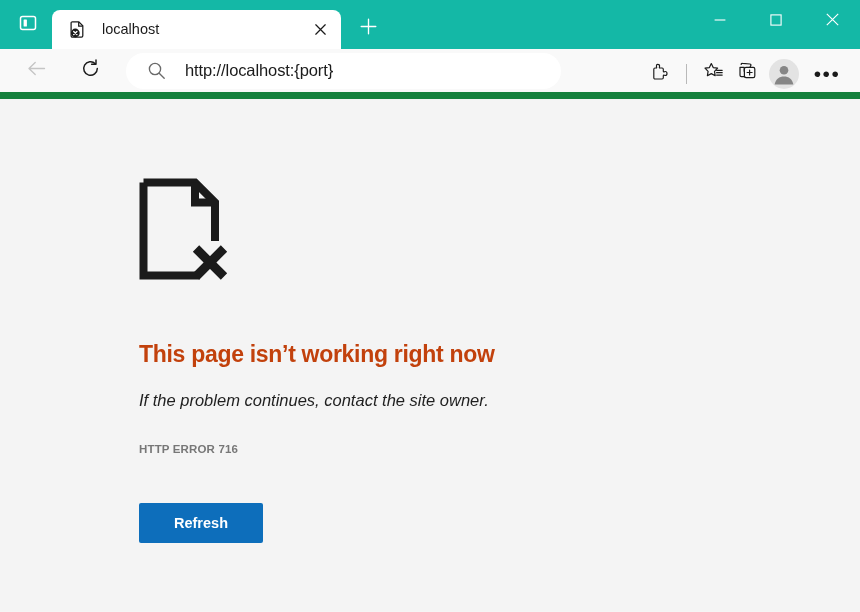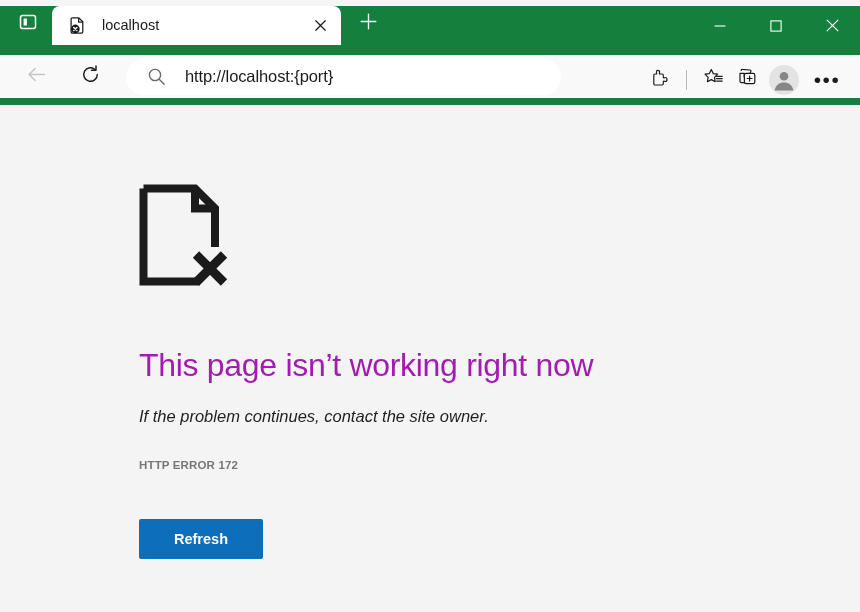--- a/index.html
+++ b/index.html
@@ -12,23 +12,23 @@
     overflow: hidden;
     font-family: "Liberation Sans", sans-serif;
     background: #f5f5f5;
     -webkit-font-smoothing: antialiased;
   }
 
   
   .titlebar {
     position: relative;
     height: 49px;
-    background: #15803d;
-    display: flex;
-    margin-top: 6px;
+    background: #14b8a6;
+    display: flex;
+    align-items: flex-end;
   }
   .tab-actions-btn {
     width: 40px;
     height: 36px;
     margin: 0 4px 6px 8px;
     display: flex;
     align-items: center;
     justify-content: center;
     border-radius: 5px;
     flex: none;
@@ -195,23 +195,23 @@
     box-sizing: border-box;
     padding: 79px 0 0 139px;
   }
   .err-icon {
     width: 90px;
     height: 106px;
     display: block;
   }
   .err-title {
     margin: 58px 0 0 0;
-    font-size: 32px;
-    font-weight: normal;
-    color: #a21caf;
+    font-size: 23px;
+    font-weight: bold;
+    color: #c2410c;
     letter-spacing: -0.3px;
     line-height: 1.1;
   }
   .err-sub {
     margin: 24px 0 0 0;
     font-size: 16.5px;
     color: #1f1f1f;
     line-height: 1.2;
     font-style: italic;
   }
@@ -387,16 +387,16 @@
       <path d="M4.5 4.5 V97.5 H60.5" stroke="#1b1b1b" stroke-width="8"></path>
       <path d="M56.0 4.5 V24.5 H76.0" stroke="#1b1b1b" stroke-width="8" stroke-linejoin="miter"></path>
       <path d="M57.0 70.5 L85.0 98.5 M85.0 70.5 L57.0 98.5" stroke="#1b1b1b" stroke-width="9"></path>
     </svg>
   </span>
 
   <h1 class="err-title">This page isn’t working right now</h1>
 
   <p class="err-sub">If the problem continues, contact the site owner.</p>
 
-  <p class="err-code">HTTP ERROR 172</p>
+  <p class="err-code">HTTP ERROR 716</p>
 
   <button class="refresh-btn">Refresh</button>
 </div>
 
 </body></html>

